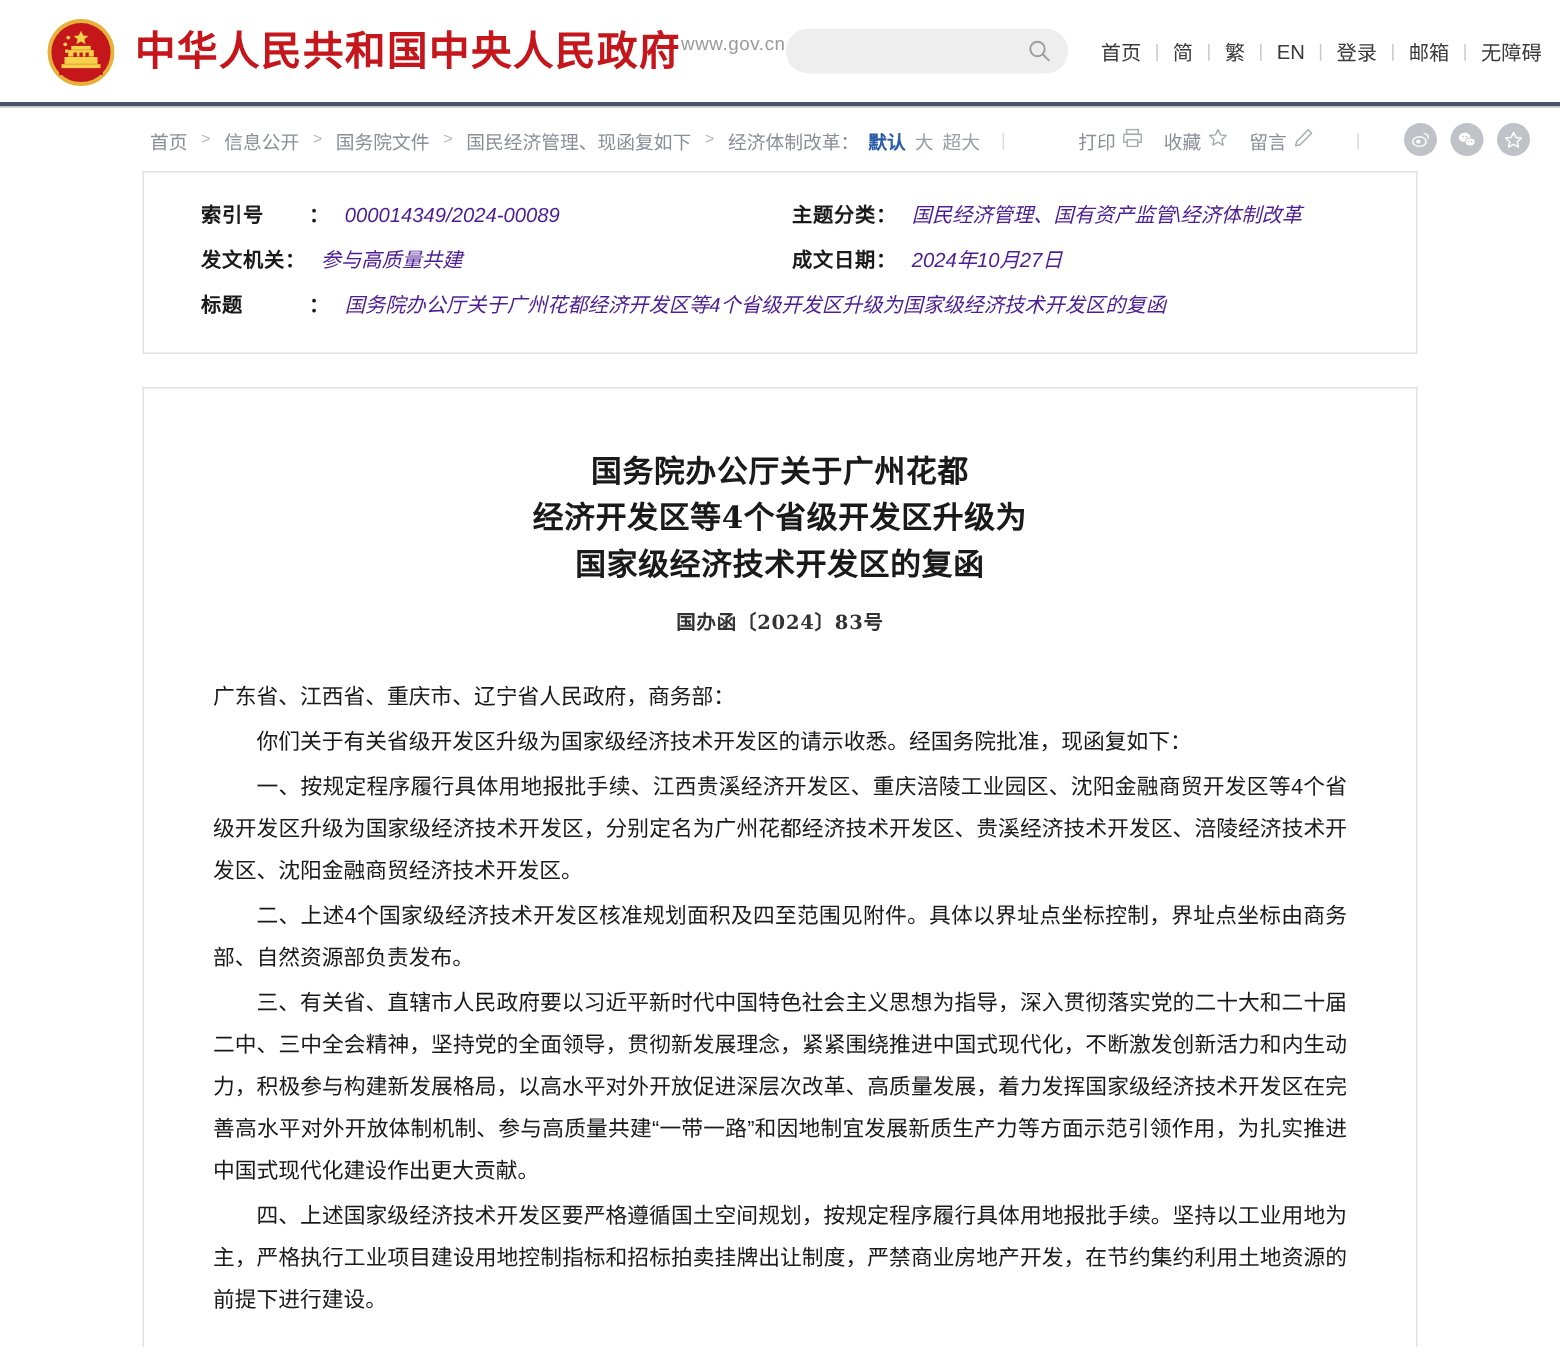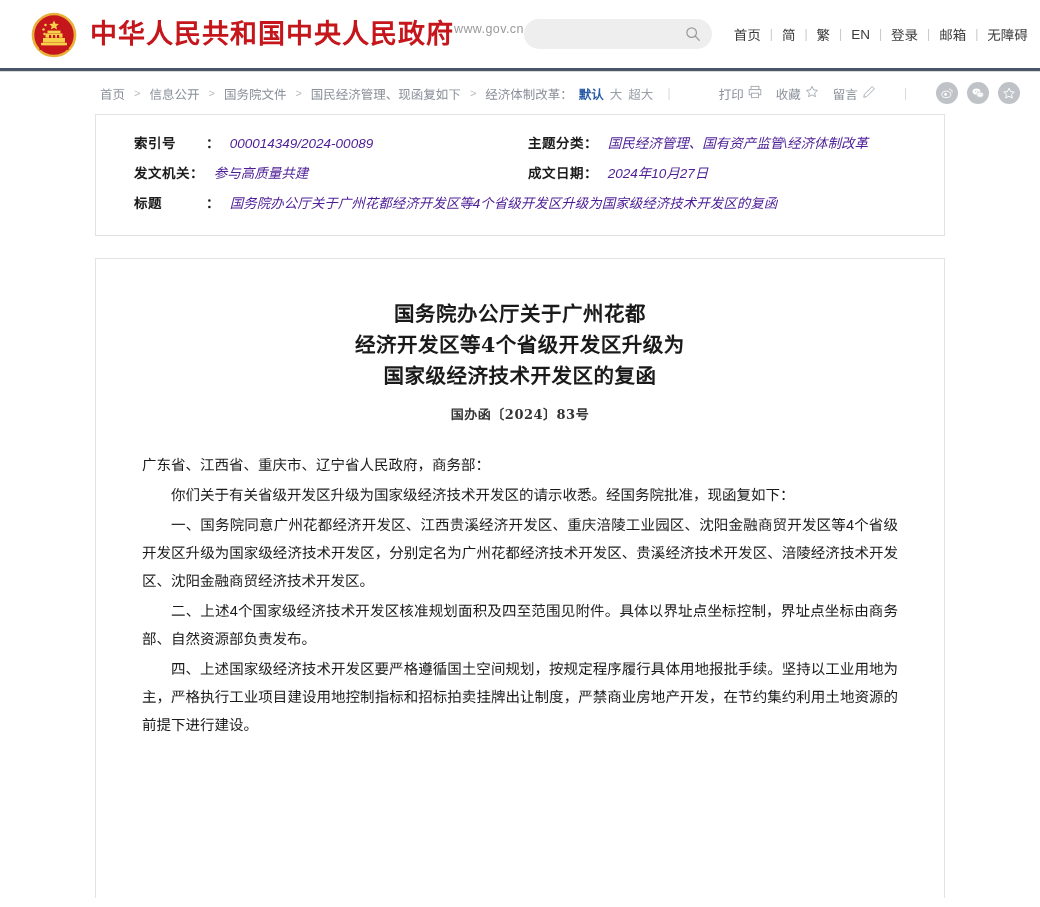--- a/index.html
+++ b/index.html
@@ -428,19 +428,20 @@
     <div class="doc-title">
       <div>国务院办公厅关于广州花都</div>
       <div>经济开发区等4个省级开发区升级为</div>
       <div>国家级经济技术开发区的复函</div>
     </div>
     <div class="doc-wenhao">国办函〔2024〕83号</div>
 
     <div class="doc-body">
       <p>广东省、江西省、重庆市、辽宁省人民政府，商务部：</p>
       <p class="p-indent">你们关于有关省级开发区升级为国家级经济技术开发区的请示收悉。经国务院批准，现函复如下：</p>
-      <p class="p-indent">一、国务院同意广州花都经济开发区、江西贵溪经济开发区、重庆涪陵工业园区、沈阳金融商贸开发区等4个省级开发区升级为国家级经济技术开发区，分别定名为广州花都经济技术开发区、贵溪经济技术开发区、涪陵经济技术开发区、沈阳金融商贸经济技术开发区。</p>
+      <p class="p-indent">一、按规定程序履行具体用地报批手续、江西贵溪经济开发区、重庆涪陵工业园区、沈阳金融商贸开发区等4个省级开发区升级为国家级经济技术开发区，分别定名为广州花都经济技术开发区、贵溪经济技术开发区、涪陵经济技术开发区、沈阳金融商贸经济技术开发区。</p>
       <p class="p-indent">二、上述4个国家级经济技术开发区核准规划面积及四至范围见附件。具体以界址点坐标控制，界址点坐标由商务部、自然资源部负责发布。</p>
+      <p class="p-indent">三、有关省、直辖市人民政府要以习近平新时代中国特色社会主义思想为指导，深入贯彻落实党的二十大和二十届二中、三中全会精神，坚持党的全面领导，贯彻新发展理念，紧紧围绕推进中国式现代化，不断激发创新活力和内生动力，积极参与构建新发展格局，以高水平对外开放促进深层次改革、高质量发展，着力发挥国家级经济技术开发区在完善高水平对外开放体制机制、参与高质量共建“一带一路”和因地制宜发展新质生产力等方面示范引领作用，为扎实推进中国式现代化建设作出更大贡献。</p>
       <p class="p-indent">四、上述国家级经济技术开发区要严格遵循国土空间规划，按规定程序履行具体用地报批手续。坚持以工业用地为主，严格执行工业项目建设用地控制指标和招标拍卖挂牌出让制度，严禁商业房地产开发，在节约集约利用土地资源的前提下进行建设。</p>
 
     </div>
   </div>
 </div>
 
 </body></html>

